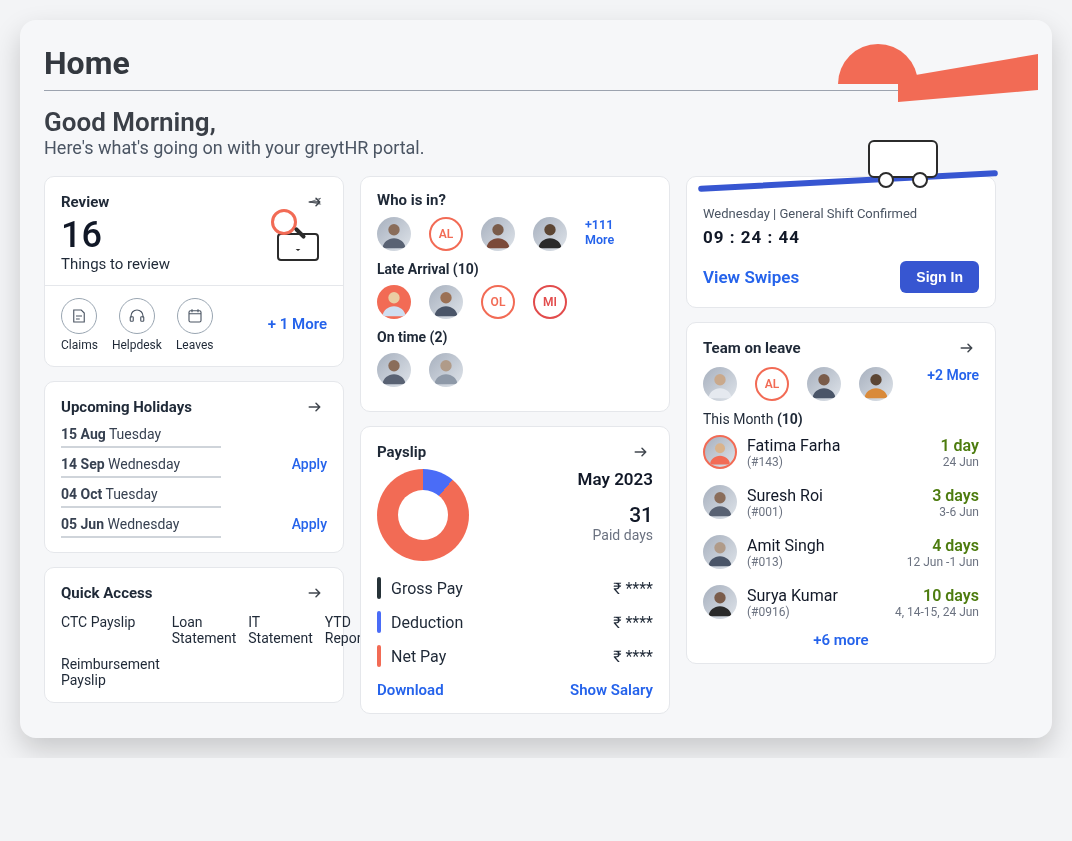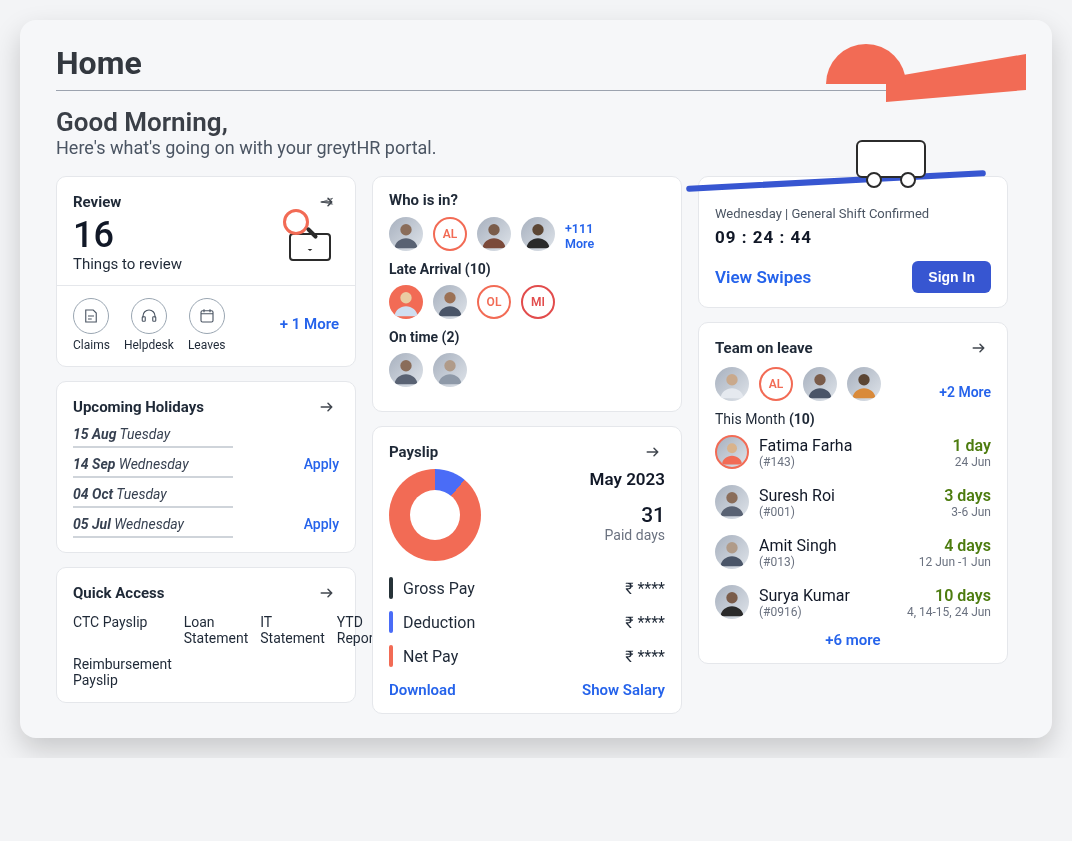--- a/index.html
+++ b/index.html
@@ -7,21 +7,21 @@
     font-family: -apple-system, BlinkMacSystemFont, "Segoe UI", Roboto, Helvetica, Arial, sans-serif;
     background: #f3f4f6;
     padding: 20px;
     color: #374151;
   }
   .app {
     width: 1032px;
     margin: 0 auto;
     background: #f6f7f9;
     border-radius: 16px;
-    padding: 24px 36px;
+    padding: 24px 24px;
     box-shadow: 0 12px 28px rgba(0,0,0,0.18);
     position: relative;
     overflow: hidden;
   }
   .header { position: relative; }
   .page-title { font-size: 32px; font-weight: 700; color: #33383f; margin-bottom: 8px; }
   .rule { border: none; border-top: 1px solid #9ca3af; margin: 4px 0 16px 0; }
   .greeting { font-size: 26px; font-weight: 600; color: #3a3f47; margin-bottom: 0; }
   .subtitle { font-size: 18px; color: #4b5563; margin-bottom: 18px; }
   
@@ -64,30 +64,30 @@
   .review-hr { border:none; border-top:1px solid #e5e7eb; margin:12px -16px; }
   .review-cats { display:flex; align-items:center; gap:14px; }
   .cat { display:flex; flex-direction:column; align-items:center; gap:4px; }
   .cat-circle { width:36px; height:36px; border:1.5px solid #9aa6b2; border-radius:50%; display:flex; align-items:center; justify-content:center; }
   .cat-circle svg { width:18px; height:18px; fill:#4b5563; stroke:#4b5563; }
   .cat-label { font-size:12px; color:#1f2937; }
   .more-link { color:#2563eb; font-weight:600; font-size:15px; text-align:center; line-height:1.3; margin-left:auto; }
 
   
   .holiday-row { display:flex; justify-content:space-between; align-items:center; font-size:14px; padding:8px 0 4px 0; }
-  .holiday-date { color:#374151;font-style:italic; }
+  .holiday-date { color:#374151; }
   .holiday-date b { font-weight:700; }
   .apply-link { color:#2563eb; font-weight:500; }
   .hthin { border:none; border-top:2px solid #cfd4da; margin:0; width:60%; }
 
   
   .qa-grid { display:grid; grid-template-columns:1fr 1fr 1fr 1fr; gap:10px 12px; margin-top:10px; font-size:14px; color:#1f2937; }
 
   
-  .avatar-row { display:flex; align-items:flex-end; gap:10px; margin:8px 0 10px 0; flex-wrap:wrap; }
+  .avatar-row { display:flex; align-items:flex-start; gap:18px; margin:8px 0 10px 0; flex-wrap:wrap; }
   .avatar { width:34px; height:34px; border-radius:50%; background:linear-gradient(135deg,#a7b0be,#dfe4ea); display:flex; align-items:center; justify-content:center; overflow:hidden; }
   .avatar svg { width:34px; height:34px; }
   .avatar-initial { width:34px; height:34px; border-radius:50%; border:2px solid; display:flex; align-items:center; justify-content:center; font-size:12px; font-weight:600; background:#fff; }
   .ai-orange { border-color:#f26b55; color:#f26b55; }
   .ai-red { border-color:#e24c4c; color:#e24c4c; }
   .section-label { font-size:14px; font-weight:700; color:#1f2937; margin-top:6px; }
   .more-count { color:#2563eb; font-size:12.5px; font-weight:600; line-height:1.2; }
 
   
   .payslip-head { display:flex; justify-content:space-between; align-items:flex-start; margin-top:6px; }
@@ -220,21 +220,21 @@
               <span class="holiday-date"><b>14 Sep</b> Wednesday</span>
               <span class="apply-link">Apply</span>
             </div>
             <hr class="hthin">
             <div class="holiday-row">
               <span class="holiday-date"><b>04 Oct</b> Tuesday</span>
               <span></span>
             </div>
             <hr class="hthin">
             <div class="holiday-row">
-              <span class="holiday-date"><b>05 Jul</b> Wednesday</span>
+              <span class="holiday-date"><b>05 Jun</b> Wednesday</span>
               <span class="apply-link">Apply</span>
             </div>
             <hr class="hthin">
           </div>
       </div>
 
       <div class="card">
         <div class="card-title">
           <span>Quick Access</span>
           <span class="arrow-btn">

